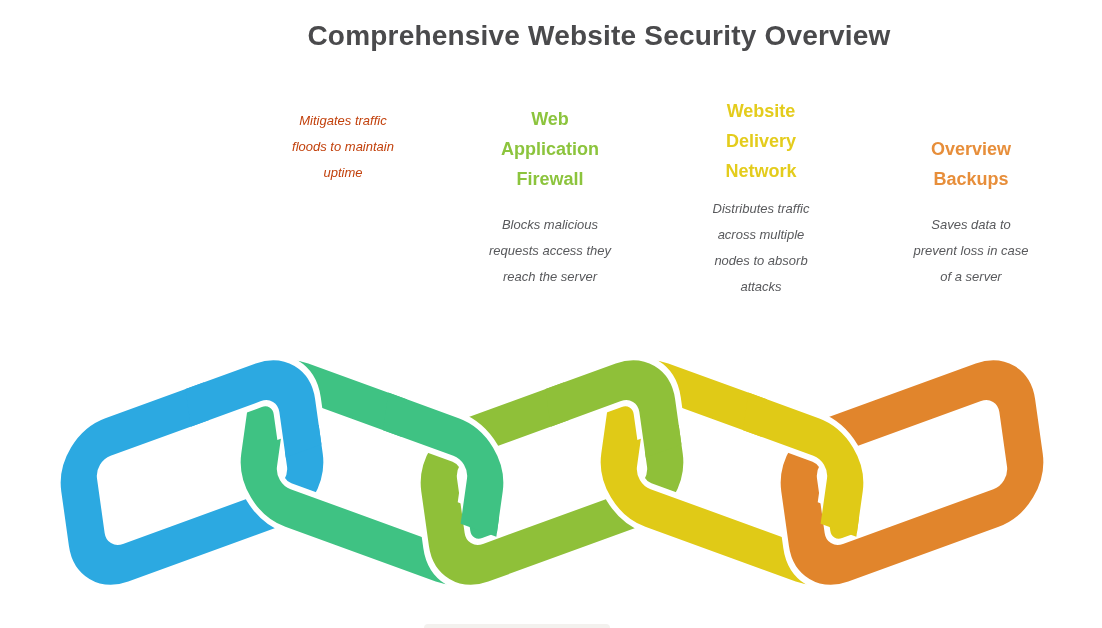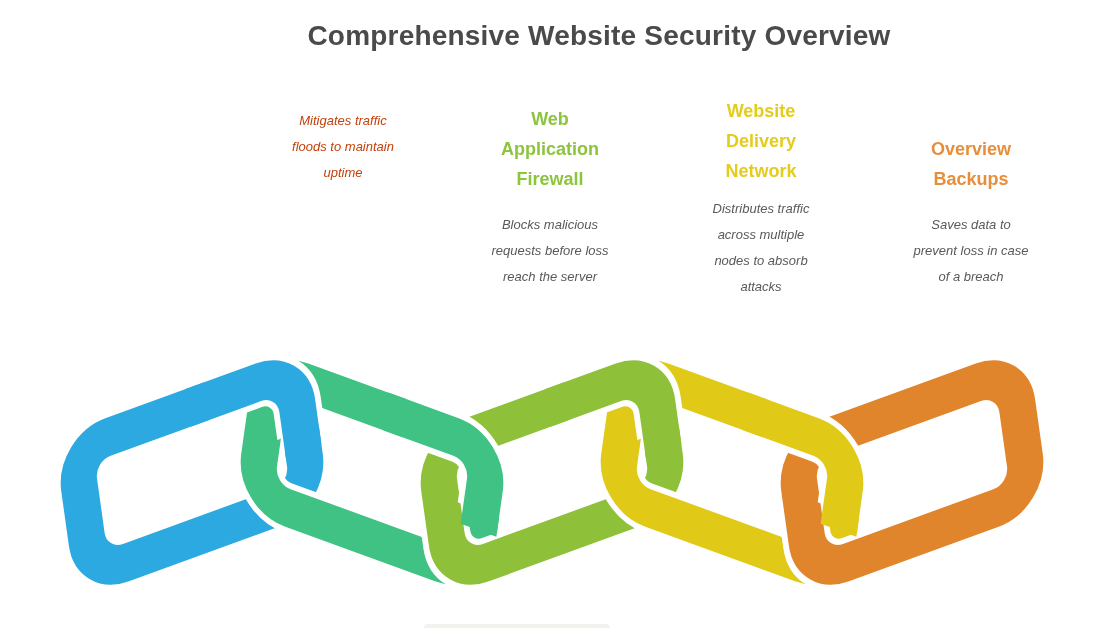--- a/index.html
+++ b/index.html
@@ -88,21 +88,21 @@
 uptime</div>
   </div>
 
   <div class="col col-2">
     <div class="heading-box">
       <div class="heading" style="color: rgb(140, 196, 61);">Web
 Application
 Firewall</div>
     </div>
     <div class="desc" style="color: rgb(88, 89, 92);">Blocks malicious
-requests before loss
+requests access they
 reach the server</div>
   </div>
 
   <div class="col col-3">
     <div class="heading-box">
       <div class="heading" style="color: rgb(228, 204, 28);">Website
 Delivery
 Network</div>
     </div>
     <div class="desc" style="color: rgb(88, 89, 92);">Distributes traffic
@@ -111,21 +111,21 @@
 attacks</div>
   </div>
 
   <div class="col col-4">
     <div class="heading-box">
       <div class="heading" style="color: rgb(231, 142, 58);">Overview
 Backups</div>
     </div>
     <div class="desc" style="color: rgb(88, 89, 92);">Saves data to
 prevent loss in case
-of a breach</div>
+of a server</div>
   </div>
 
   <svg class="chain-svg" viewBox="0 0 1102 628">
 
     <g transform="matrix(0.94,-0.342,0.139,0.99,192,472.5)">
       <rect class="link-under" x="-116" y="-63.5" width="232" height="127" rx="36"></rect>
       <rect class="link-main" x="-116" y="-63.5" width="232" height="127" rx="36" stroke="#2CA9E1"></rect>
     </g>
 
     <g transform="matrix(0.94,0.342,-0.139,0.99,372,472.5)">

